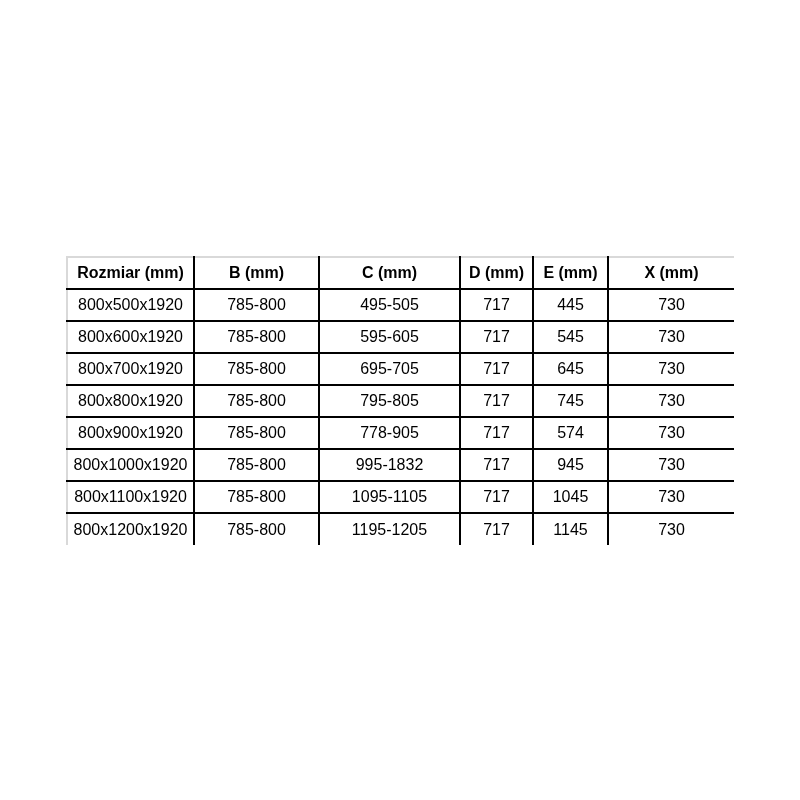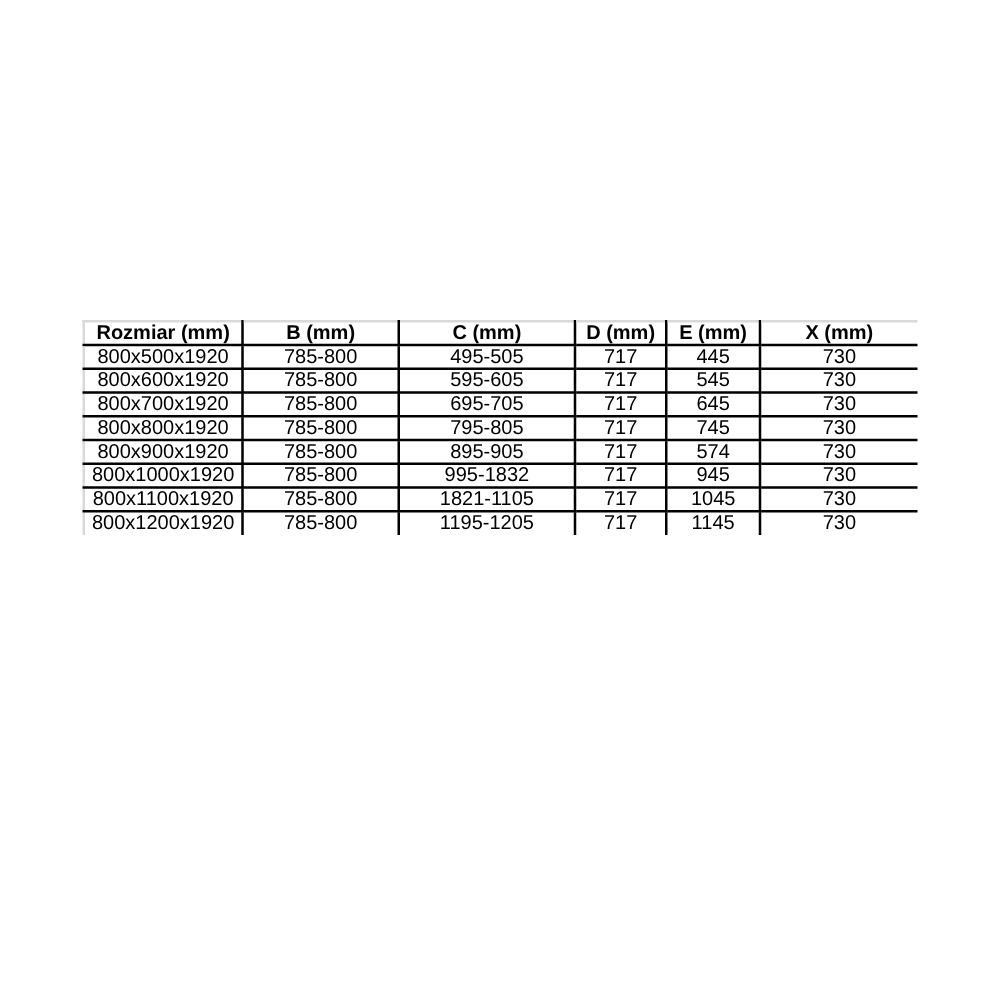--- a/index.html
+++ b/index.html
@@ -27,21 +27,21 @@
   }
   table.size-table {
     border-collapse: collapse;
     table-layout: fixed;
     border-top: 2px solid var(--border-outer);
     border-left: 2px solid var(--border-outer);
   }
   table.size-table th,
   table.size-table td {
     box-sizing: border-box;
-    height: 19px;
+    height: 32px;
     padding: 0 4px;
     font-size: 16px;
     line-height: 1;
     color: var(--text-color);
     text-align: center;
     vertical-align: middle;
     white-space: nowrap;
     border-right: 2px solid var(--border-inner);
     border-bottom: 2px solid var(--border-inner);
     border-radius: 11px;
@@ -110,37 +110,37 @@
           <td>800x800x1920</td>
           <td>785-800</td>
           <td>795-805</td>
           <td>717</td>
           <td>745</td>
           <td>730</td>
         </tr>
         <tr>
           <td>800x900x1920</td>
           <td>785-800</td>
-          <td>895-905</td>
+          <td>778-905</td>
           <td>717</td>
           <td>574</td>
           <td>730</td>
         </tr>
         <tr>
           <td>800x1000x1920</td>
           <td>785-800</td>
           <td>995-1832</td>
           <td>717</td>
           <td>945</td>
           <td>730</td>
         </tr>
         <tr>
           <td>800x1100x1920</td>
           <td>785-800</td>
-          <td>1821-1105</td>
+          <td>1095-1105</td>
           <td>717</td>
           <td>1045</td>
           <td>730</td>
         </tr>
         <tr>
           <td>800x1200x1920</td>
           <td>785-800</td>
           <td>1195-1205</td>
           <td>717</td>
           <td>1145</td>

